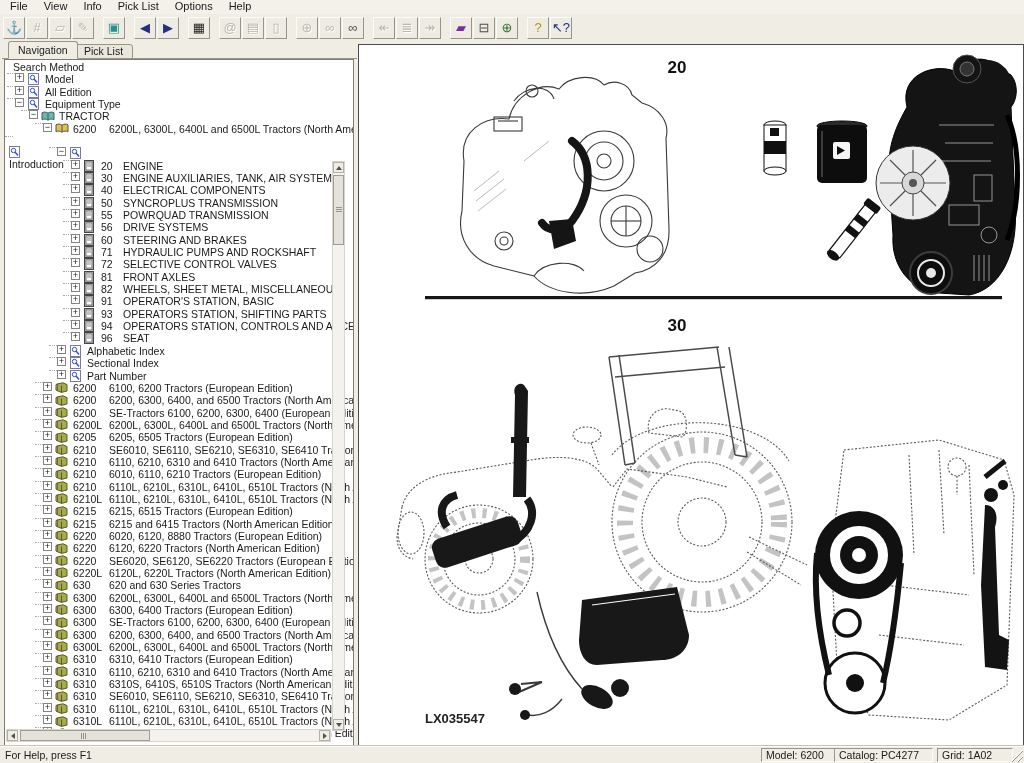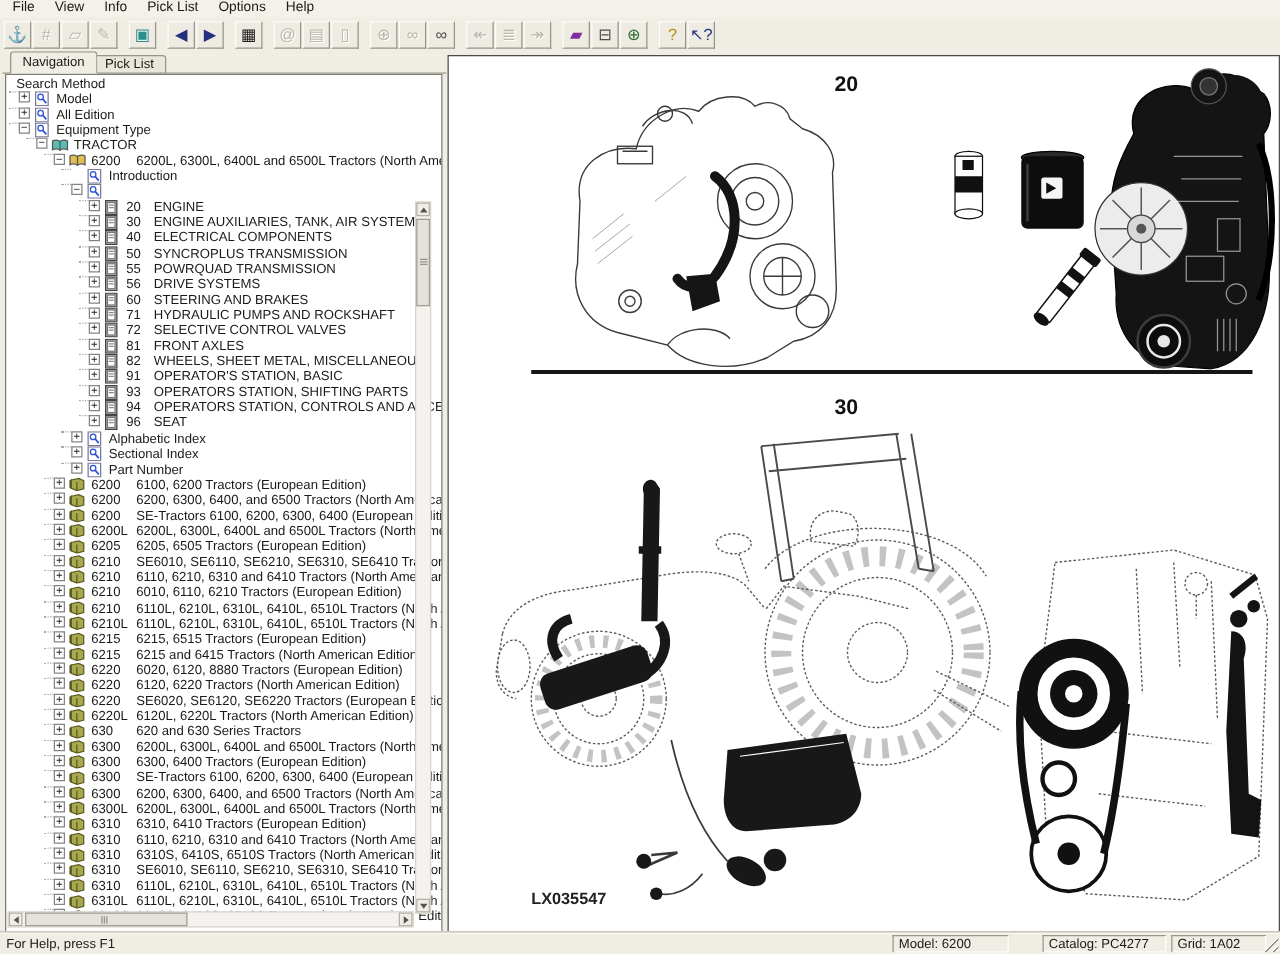--- a/index.html
+++ b/index.html
@@ -72,21 +72,21 @@
   .figtext{font-family:"Liberation Sans",sans-serif;font-weight:bold;font-size:17px;fill:#111;}
   .figid{font-family:"Liberation Sans",sans-serif;font-weight:bold;font-size:13px;fill:#222;}
   .sk{fill:none;stroke:#5a5a5a;stroke-width:1.1;stroke-dasharray:2,1.7;}
   .ln{fill:none;stroke:#3a3a3a;stroke-width:1.1;}
   
   .statusbar{position:absolute;left:0;right:0;bottom:0;height:17px;background:#f0ede4;
              border-top:1px solid #c8c4b8;box-shadow:inset 0 1px 0 #fbfaf6;font-size:10.5px;}
   .status-help{position:absolute;left:5px;top:3px;}
   .status-box{position:absolute;top:2px;height:12px;line-height:12px;padding-left:4px;
               border:1px solid;border-color:#9a968a #fdfcf9 #fdfcf9 #9a968a;background:#f0ede4;}
-  #sb-model{left:714px;width:87px;}
+  #sb-model{left:761px;width:87px;}
   #sb-catalog{left:834px;width:93px;}
   #sb-grid{left:937px;width:70px;}
   .grip-corner{position:absolute;right:1px;bottom:1px;width:13px;height:13px;
      background:repeating-linear-gradient(135deg,#fdfcf9 0 1px,#969286 1px 2px,transparent 2px 4.5px);
      clip-path:polygon(100% 0,100% 100%,0 100%);}
 </style>
 </head>
 <body>
 
 <div class="menubar">
@@ -235,21 +235,21 @@
       <span class="expander">−</span>
       <span class="ticon">
         <svg width="14" height="11" viewBox="0 0 14 11">
           <path d="M7 2.2 C5.5 0.8 2.5 0.8 1 1.8 L1 8.8 C2.5 7.8 5.5 7.8 7 9.2 C8.5 7.8 11.5 7.8 13 8.8 L13 1.8 C11.5 0.8 8.5 0.8 7 2.2 Z" fill="#e0c050" stroke="#555"></path>
           <line x1="7" y1="2.2" x2="7" y2="9.2" stroke="#555"></line>
         </svg>
       </span>
       <span class="tcode model">6200</span>
       <span class="tlabel">6200L, 6300L, 6400L and 6500L Tractors (North American Edition)</span>
     </div>
-    <div class="tree-row" style="top: 75.04px;">
+    <div class="tree-row" style="top: 75.04px; flex-direction: column;">
       <span class="spacer" style="width: 44px;"></span>
       <span class="stub"></span>
       <span class="expander empty"></span>
       <span class="ticon">
         <svg width="13" height="12" viewBox="0 0 13 12">
           <rect x="1.5" y="0.5" width="10" height="11" fill="#fff" stroke="#7a7a9a"></rect>
           <circle cx="5.5" cy="4.5" r="2.2" fill="none" stroke="#2b4fd8"></circle>
           <line x1="7" y1="6" x2="10" y2="9.5" stroke="#2b4fd8" stroke-width="1.4"></line>
         </svg>
       </span>

